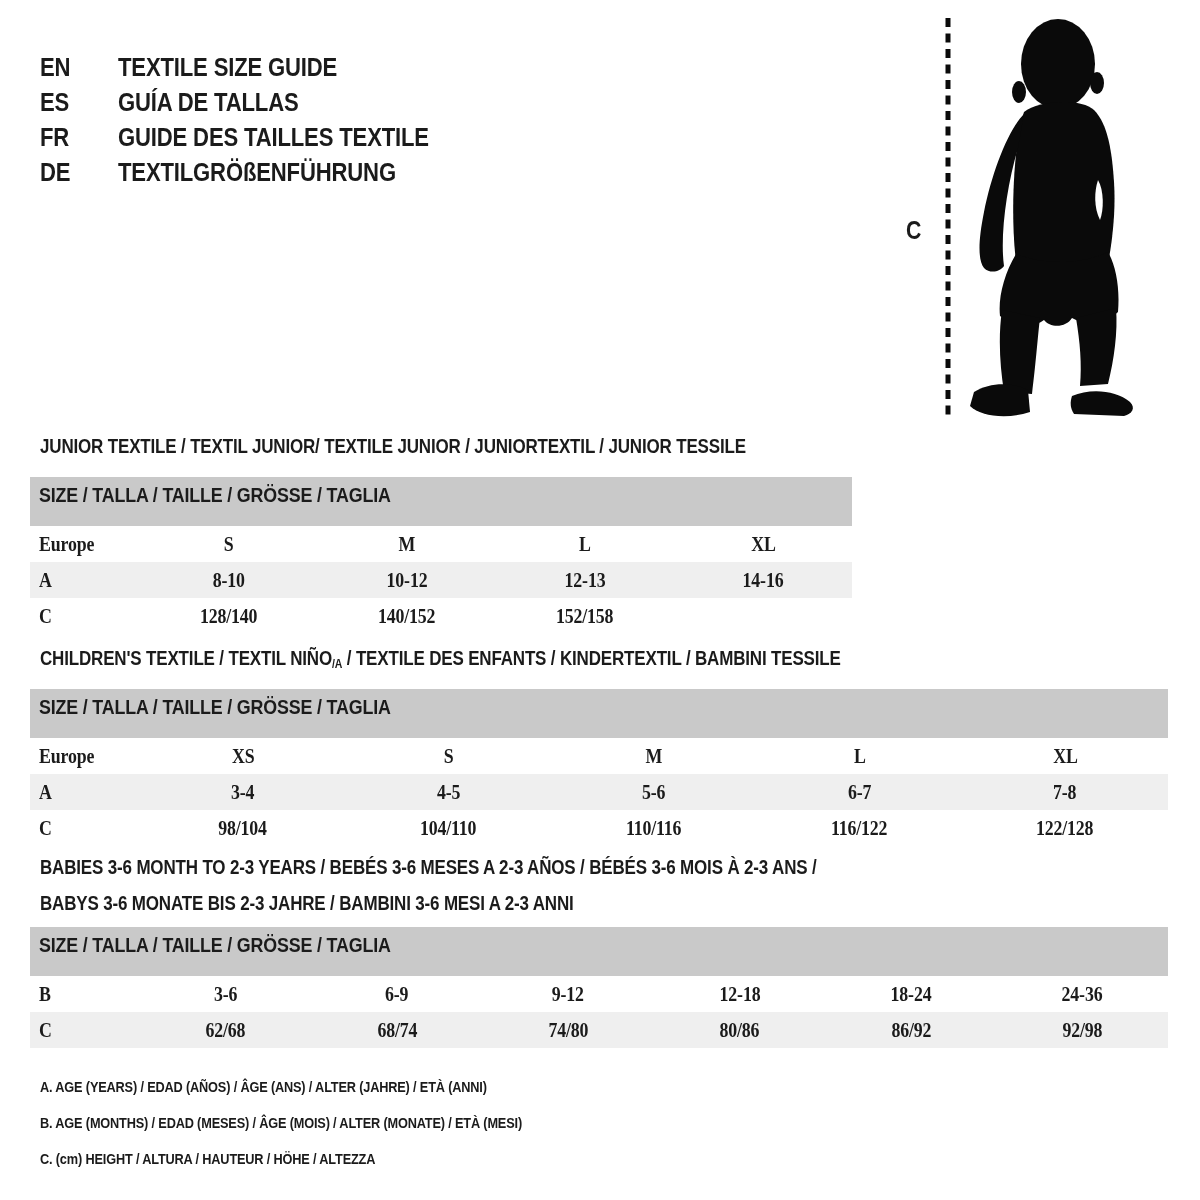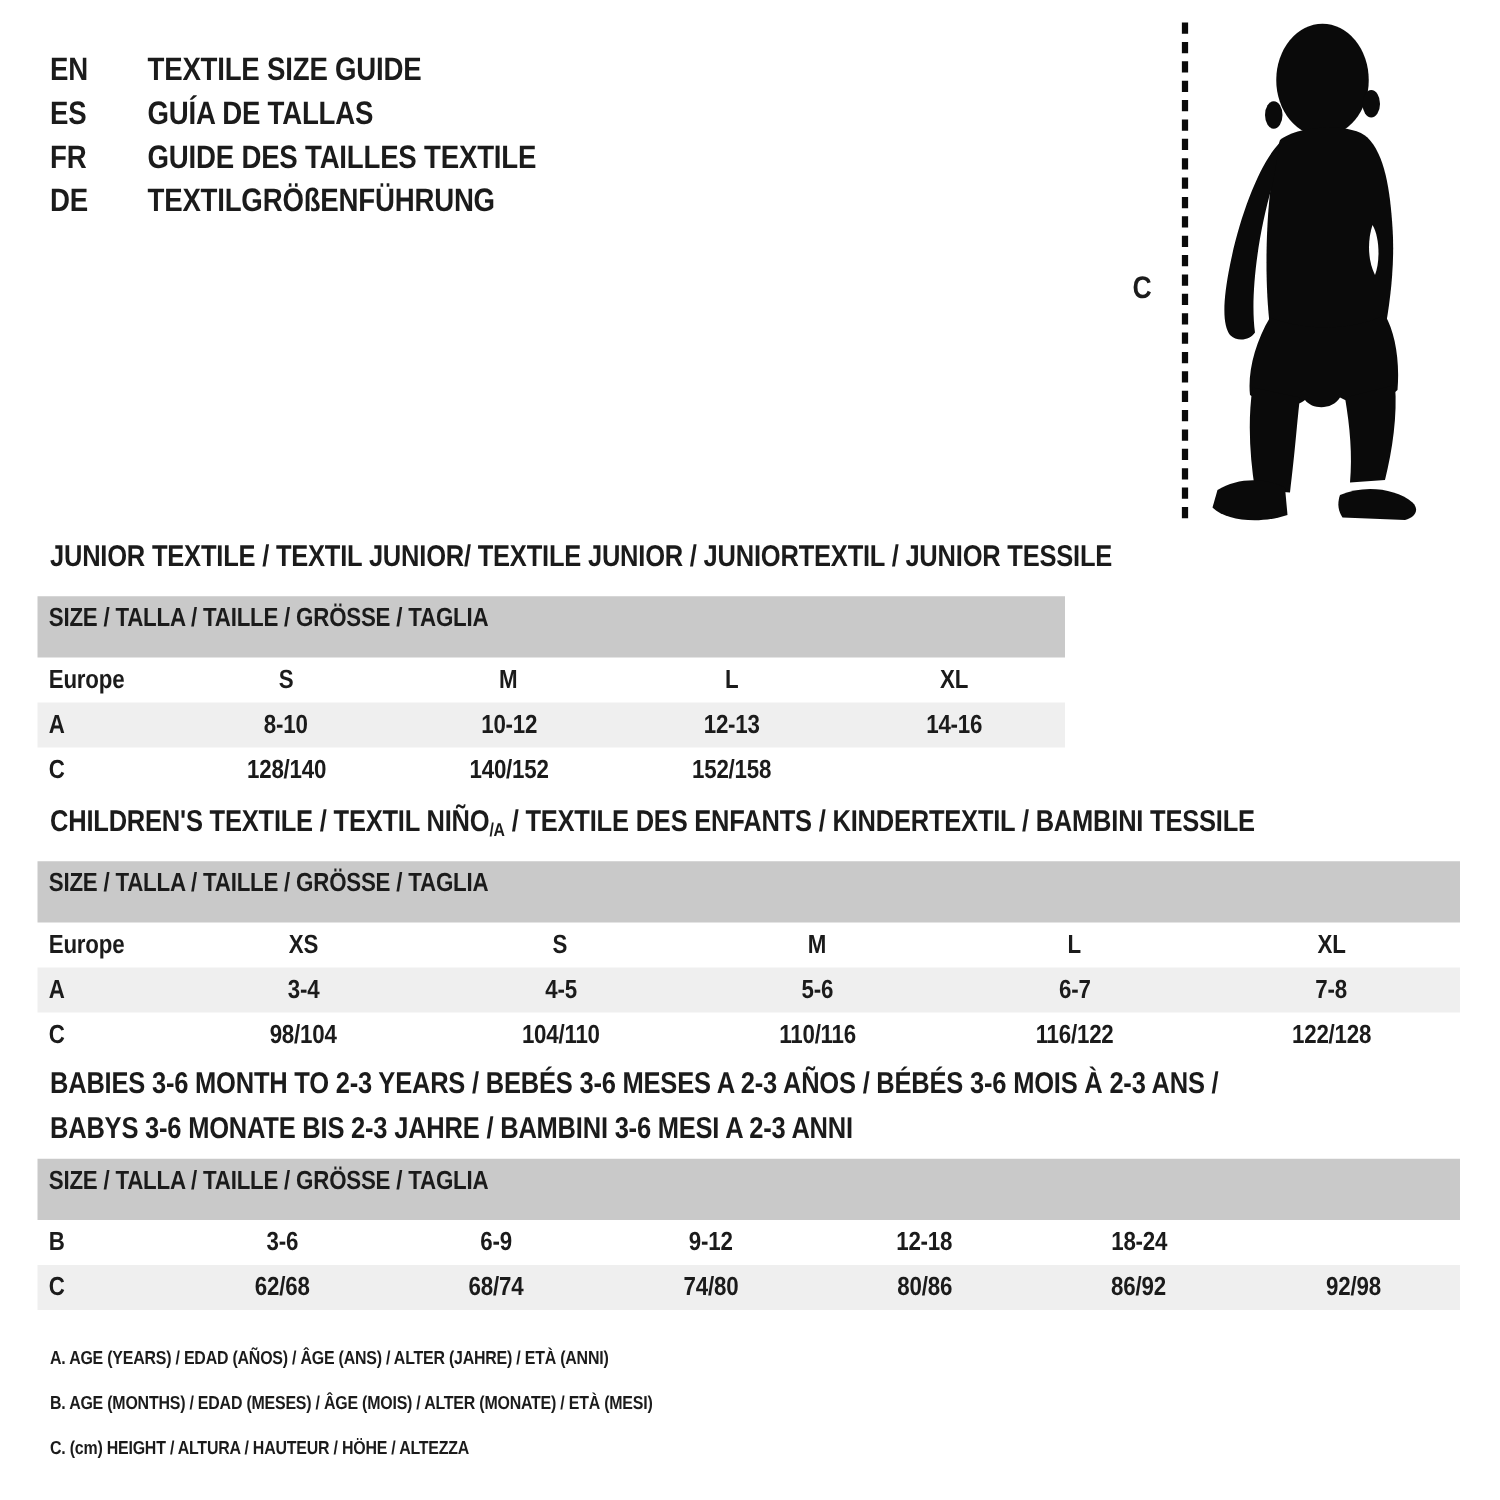--- a/index.html
+++ b/index.html
@@ -6,43 +6,43 @@
   body{
     width:1200px;height:1200px;position:relative;background:#ffffff;
     font-family:"Liberation Sans","DejaVu Sans",sans-serif;
     font-weight:700;color:#1b1b1b;overflow:hidden;
   }
   .cx{display:inline-block;transform:scaleX(0.85);transform-origin:0 50%;white-space:nowrap;letter-spacing:-0.2px;}
   .cell .cx{transform-origin:50% 50%;}
   .rowlabel .cx{transform-origin:0 50%;}
 
   
-  .langs{position:absolute;top:38px;left:40px;text-decoration:underline;}
+  .langs{position:absolute;top:50px;left:40px;text-decoration:underline;}
   .lang-row{height:35px;line-height:35px;font-size:26px;}
   .lang-code{display:inline-block;width:78px;}
 
   
   .dash-line{position:absolute;left:944px;top:16px;}
   .measure-c{position:absolute;left:906px;top:216px;font-size:25px;}
   .silhouette{position:absolute;left:958px;top:12px;}
 
   
-  .section-title{position:absolute;left:40px;font-size:24px;line-height:26px;}
+  .section-title{position:absolute;left:40px;font-size:20px;line-height:26px;}
   .title-junior{top:433px;}
   .title-children{top:645px;}
   .title-babies{top:849px;line-height:36px;text-decoration:underline;}
   .subsz{font-size:0.62em;vertical-align:-0.28em;}
 
   
   .table{position:absolute;left:30px;}
   .t-junior{top:477px;width:822px;}
   .t-children{top:689px;width:1138px;}
   .t-babies{top:927px;width:1138px;}
   .thead{height:49px;line-height:35px;background:#c9c9c9;padding-left:9px;font-size:21px;}
-  .trow{display:grid;height:36px;line-height:36px;font-size:21px;}
+  .trow{display:grid;height:36px;line-height:36px;font-size:21px;font-family:Liberation Serif, serif;}
   .cols4{grid-template-columns:110px repeat(4,1fr);}
   .cols5{grid-template-columns:110px repeat(5,1fr);}
   .cols6{grid-template-columns:110px repeat(6,1fr);}
   .cell{text-align:center;}
   .cell.rowlabel{text-align:left;padding-left:9px;}
   .shaded{background:#efefef;}
 
   
   .legend{position:absolute;left:40px;top:1069px;font-size:15px;}
   .legend-line{height:36px;line-height:36px;}
@@ -151,20 +151,21 @@
 </div>
 <div class="table t-babies">
   <div class="thead"><span class="cx">SIZE / TALLA / TAILLE / GRÖSSE / TAGLIA</span></div>
   <div class="trow cols6">
     <span class="cell rowlabel"><span class="cx">B</span></span>
     <span class="cell"><span class="cx">3-6</span></span>
     <span class="cell"><span class="cx">6-9</span></span>
     <span class="cell"><span class="cx">9-12</span></span>
     <span class="cell"><span class="cx">12-18</span></span>
     <span class="cell"><span class="cx">18-24</span></span>
+    <span class="cell"><span class="cx">24-36</span></span>
   </div>
   <div class="trow cols6 shaded">
     <span class="cell rowlabel"><span class="cx">C</span></span>
     <span class="cell"><span class="cx">62/68</span></span>
     <span class="cell"><span class="cx">68/74</span></span>
     <span class="cell"><span class="cx">74/80</span></span>
     <span class="cell"><span class="cx">80/86</span></span>
     <span class="cell"><span class="cx">86/92</span></span>
     <span class="cell"><span class="cx">92/98</span></span>
   </div>

